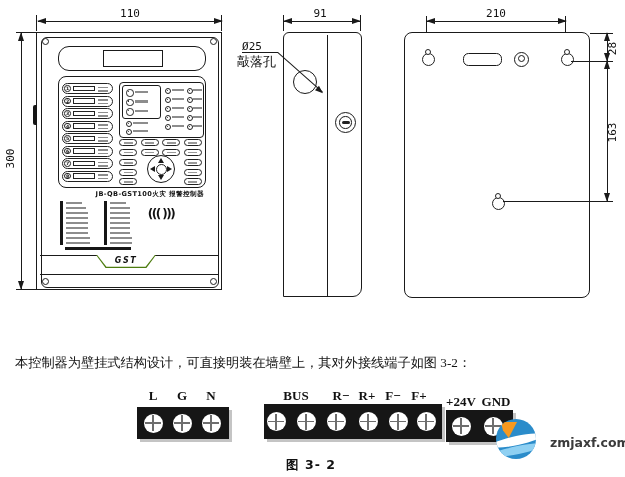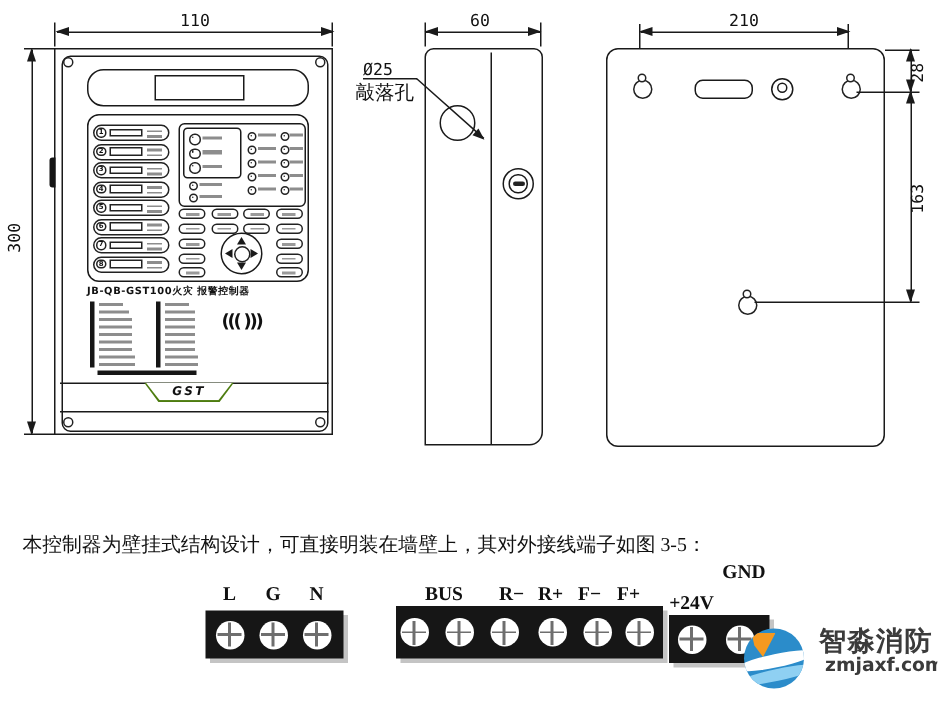--- a/index.html
+++ b/index.html
@@ -186,21 +186,21 @@
         <div class="abs" style="left:27.5px;top:16px;width:28px;height:28px;border:1.5px solid #1a1a1a;border-radius:50%;box-sizing:border-box;">
           <i class="ah u" style="left:10px;top:2px;border-width:0 3px 5px 3px"></i>
           <i class="ah d" style="left:10px;bottom:2px;border-width:5px 3px 0 3px"></i>
           <i class="ah l" style="left:2px;top:9.5px;border-width:3px 5px 3px 0"></i>
           <i class="ah r" style="right:2px;top:9.5px;border-width:3px 0 3px 5px"></i>
           <i class="abs" style="left:8px;top:8px;width:9px;height:9px;border:1px solid #222;border-radius:50%"></i>
         </div>
       </div>
     </div>
 
-    <div class="abs" style="left:21px;top:157px;width:146px;font:700 6.6px 'DejaVu Sans',sans-serif;letter-spacing:0.4px;color:#111;">JB-QB-GST100火灾 报警控制器</div>
+    <div class="abs" style="left:21px;top:157px;width:146px;text-align:right;font:700 6.6px 'DejaVu Sans',sans-serif;letter-spacing:0.4px;color:#111;">JB-QB-GST100火灾 报警控制器</div>
 
     <div class="abs" style="left:23px;top:168px;width:37px;height:44px;">
       <span class="strip"></span>
       <i class="mb" style="left:6px;top:1px;width:16px;height:1.8px"></i>
         <i class="mb" style="left:6px;top:6px;width:20px;height:1.8px"></i>
       <i class="mb" style="left:6px;top:11px;width:22px;height:1.8px"></i>
         <i class="mb" style="left:6px;top:16px;width:22px;height:1.8px"></i>
       <i class="mb" style="left:6px;top:21px;width:22px;height:1.8px"></i>
         <i class="mb" style="left:6px;top:26px;width:22px;height:1.8px"></i>
       <i class="mb" style="left:6px;top:31px;width:22px;height:1.8px"></i>
@@ -230,21 +230,21 @@
     </div>
     <div class="hl" style="left:3px;top:241px;width:179px"></div>
   </div>
 
   <div class="vl" style="left:283px;top:15px;height:16px"></div>
   <div class="vl" style="left:360px;top:15px;height:16px"></div>
   <div class="dimh" style="left:284px;top:21px;width:76px">
       <i class="ah l"></i>
       <i class="ah r"></i>
     </div>
-  <div class="dn" style="left:300px;top:7px;width:40px">60</div>
+  <div class="dn" style="left:300px;top:7px;width:40px">91</div>
 
   <div class="box" style="left:283px;top:32px;width:79px;height:265px;border-radius:6px 6px 9px 0;">
     <div class="vl" style="left:43px;top:2px;height:261px"></div>
     <div class="abs" style="left:9px;top:37px;width:22px;height:22px;border:1.2px solid #1a1a1a;border-radius:50%;"></div>
     <div class="abs" style="left:51px;top:79px;width:21px;height:21px;border:1.2px solid #1a1a1a;border-radius:50%;box-sizing:border-box;">
       <i class="abs" style="left:3px;top:3px;width:12.5px;height:12.5px;border:1.1px solid #1a1a1a;border-radius:50%;box-sizing:border-box;"></i>
       <i class="abs" style="left:5.5px;top:7.5px;width:8px;height:3.5px;background:#222;border-radius:2px;"></i>
     </div>
   </div>
 
@@ -280,21 +280,22 @@
       <i class="ah u"></i>
       <i class="ah d"></i>
     </div>
   <div class="dimv" style="left:607px;top:61px;height:140px">
       <i class="ah u"></i>
       <i class="ah d"></i>
     </div>
   <div class="dn rot" style="left:598px;top:42px;width:28px">28</div>
   <div class="dn rot" style="left:594px;top:126px;width:36px">163</div>
 
-  <div class="para" style="left:15px;top:354px">本控制器为壁挂式结构设计，可直接明装在墙壁上，其对外接线端子如图 3-5：</div>
+  <div class="para" style="left:15px;top:354px">本控制器为壁挂式结构设计，可直接明装在墙壁上，其对外接线端子如图 3-2：</div>
+  <div class="cap" style="left:266px;top:457px;width:90px">图 3- 2</div>
 
   <span class="tl" style="left:153px;top:388px">L</span>
   <span class="tl" style="left:182px;top:388px">G</span>
   <span class="tl" style="left:211px;top:388px">N</span>
   <div class="tblock" style="left:137px;top:407px;width:92px;height:32px;">
     <span class="scr" style="left:6.5px;top:6.5px"></span>
     <span class="scr" style="left:35.5px;top:6.5px"></span>
     <span class="scr" style="left:64.5px;top:6.5px"></span>
   </div>
 
@@ -306,25 +307,24 @@
   <div class="tblock" style="left:264px;top:404px;width:178px;height:35px;">
     <span class="scr" style="left:2.5px;top:8px"></span>
     <span class="scr" style="left:32.5px;top:8px"></span>
     <span class="scr" style="left:62.5px;top:8px"></span>
     <span class="scr" style="left:94.5px;top:8px"></span>
     <span class="scr" style="left:124.5px;top:8px"></span>
     <span class="scr" style="left:152.5px;top:8px"></span>
   </div>
 
   <span class="tl" style="left:461px;top:394px">+24V</span>
-  <span class="tl" style="left:496px;top:373px">GND</span>
+  <span class="tl" style="left:496px;top:394px">GND</span>
   <div class="tblock" style="left:446px;top:410px;width:67px;height:32px;">
     <span class="scr" style="left:5.5px;top:6.5px"></span>
     <span class="scr" style="left:37.5px;top:6.5px"></span>
   </div>
 
   <div class="wm-logo" style="left:496px;top:419px;">
       <i></i>
     </div>
-  <div class="abs" style="left:546px;top:415px;font:700 18px 'DejaVu Sans',sans-serif;color:#3b3b3b;letter-spacing:1px;z-index:5;">智淼消防</div>
   <div class="abs" style="left:550px;top:435px;font:700 12.5px 'DejaVu Sans',sans-serif;color:#3b3b3b;z-index:5;">zmjaxf.com</div>
 
 </div>
 
 </body></html>

